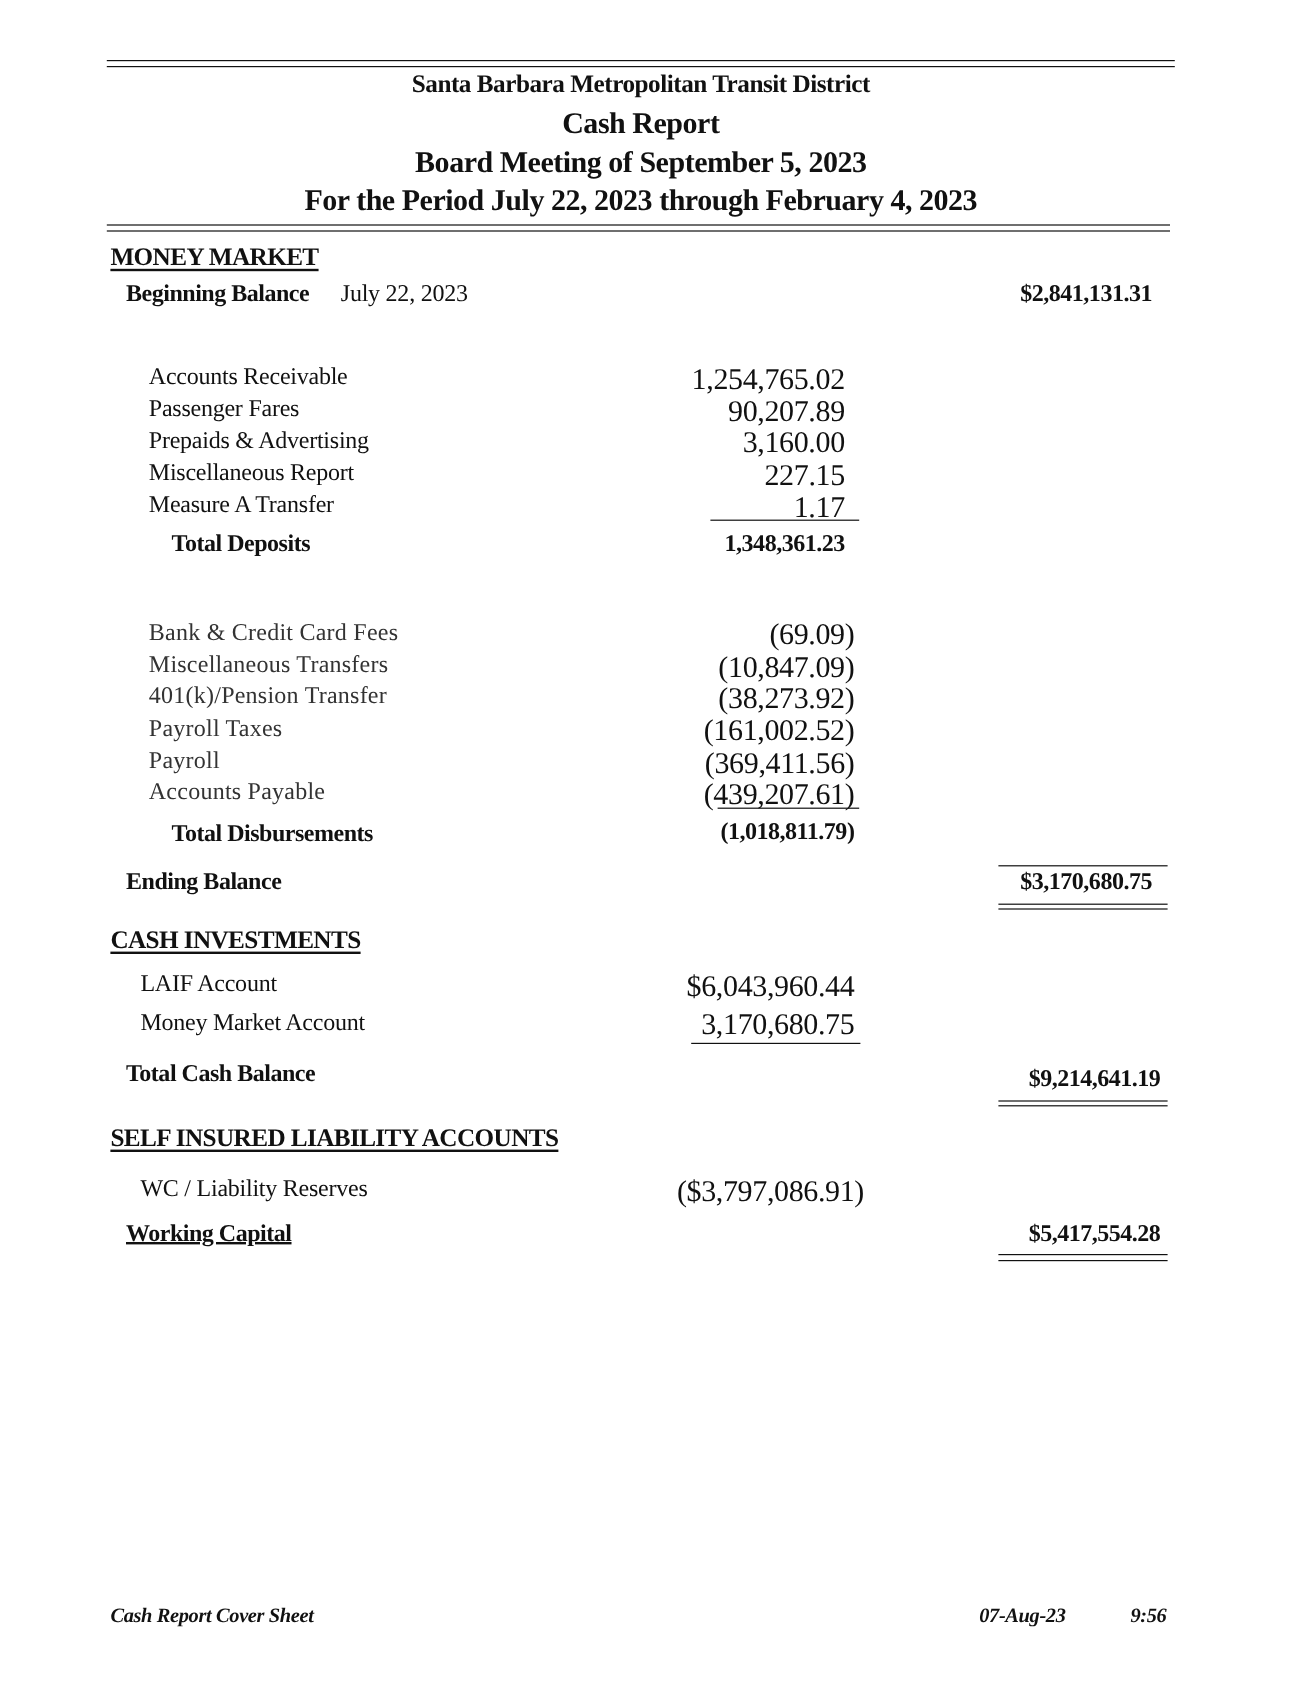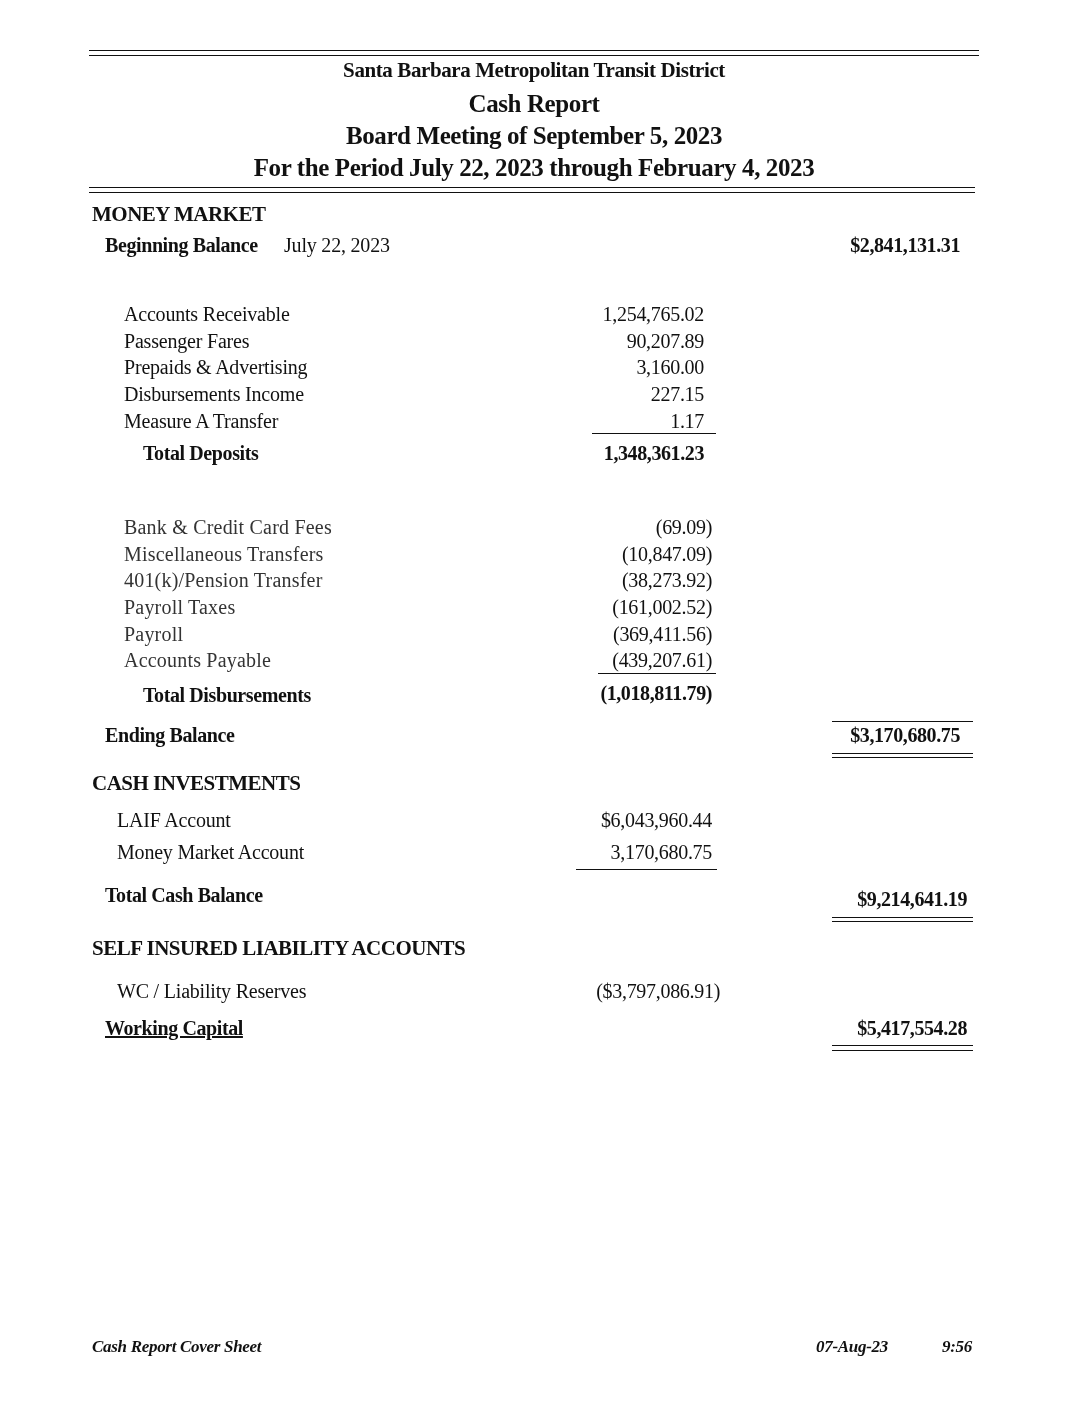--- a/index.html
+++ b/index.html
@@ -2,24 +2,24 @@
 <html><head>
   <meta charset="utf-8">
   <style>
     html, body { margin: 0; padding: 0; background: #ffffff; }
     body { width: 1088px; height: 1408px; position: relative; font-family: "Liberation Serif", "DejaVu Serif", serif; color: #111; overflow: hidden; }
     .abs { position: absolute; white-space: nowrap; }
     .hr { position: absolute; height: 0; border-top: 1.6px solid #111; }
     .center { text-align: center; left: 0; width: 1068px; }
     .h-org { font-size: 21px; font-weight: bold; letter-spacing: -0.4px; }
     .h-big { font-size: 25px; font-weight: bold; letter-spacing: -0.4px; }
-    .sec { font-size: 21px; font-weight: bold; text-decoration-thickness: 2px; text-underline-offset: 3px; letter-spacing: -0.5px; }
+    .sec { font-size: 21px; font-weight: bold; text-decoration: underline; text-decoration-thickness: 2px; text-underline-offset: 3px; letter-spacing: -0.5px; }
     .lbl { font-size: 20px; letter-spacing: -0.2px; }
     .lbl-b { font-size: 20px; font-weight: bold; letter-spacing: -0.4px; }
-    .num { font-size: 20px; text-align: right; letter-spacing: -0.3px; }
+    .num { font-size: 25px; text-align: right; letter-spacing: -0.3px; }
     .num-b { font-size: 20px; text-align: right; font-weight: bold; letter-spacing: -0.4px; }
     .col1 { right: 384px; }   
     .col1p { right: 376px; }  
     .col2 { right: 128px; }   
     .col2b { right: 121px; }  
     .light { color: #333; letter-spacing: 0.2px; }
     .footer { font-size: 17px; font-style: italic; font-weight: bold; letter-spacing: -0.3px; }
   </style>
 </head>
 <body>
@@ -41,21 +41,21 @@
 <div class="abs lbl" style="left:284px; top:234px;">July 22, 2023</div>
 <div class="abs num-b col2" style="top:234px;">$2,841,131.31</div>
 
 <div>
   <div class="abs lbl" style="left:124px; top:303px;">Accounts Receivable</div>
   <div class="abs num col1" style="top:303px;">1,254,765.02</div>
   <div class="abs lbl" style="left:124px; top:330px;">Passenger Fares</div>
   <div class="abs num col1" style="top:330px;">90,207.89</div>
   <div class="abs lbl" style="left:124px; top:356px;">Prepaids &amp; Advertising</div>
   <div class="abs num col1" style="top:356px;">3,160.00</div>
-  <div class="abs lbl" style="left:124px; top:383px;">Disbursements Income</div>
+  <div class="abs lbl" style="left:124px; top:383px;">Miscellaneous Report</div>
   <div class="abs num col1" style="top:383px;">227.15</div>
   <div class="abs lbl" style="left:124px; top:410px;">Measure A Transfer</div>
   <div class="abs num col1" style="top:410px;">1.17</div>
 </div>
 <div class="hr" style="left:592px; width:124px; top:433px; border-top-width:1.2px;"></div>
 <div class="abs lbl-b" style="left:143px; top:442px;">Total Deposits</div>
 <div class="abs num-b col1" style="top:442px;">1,348,361.23</div>
 
 <div>
   <div class="abs lbl light" style="left:124px; top:516px;">Bank &amp; Credit Card Fees</div>

